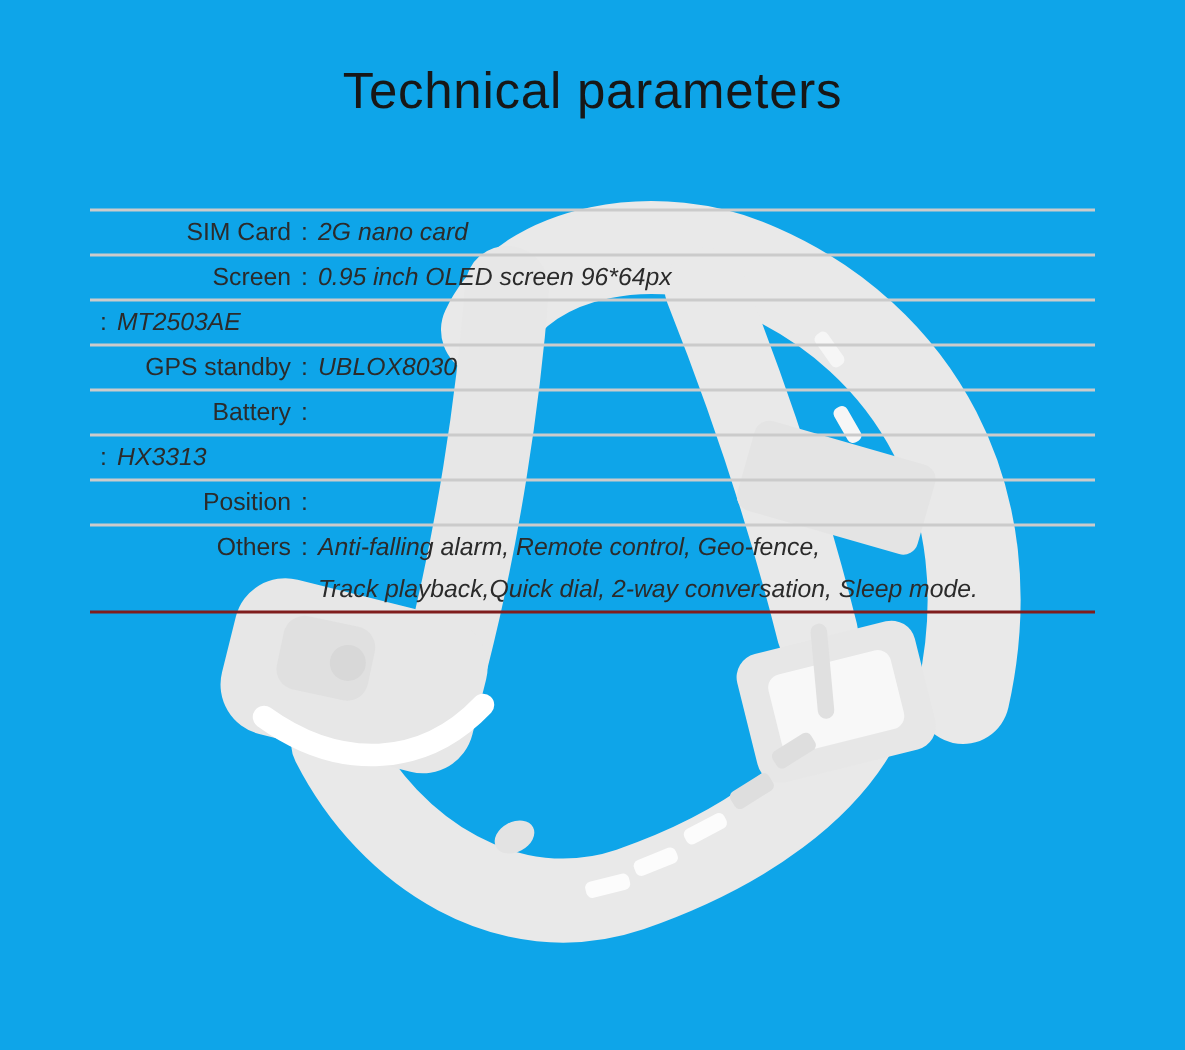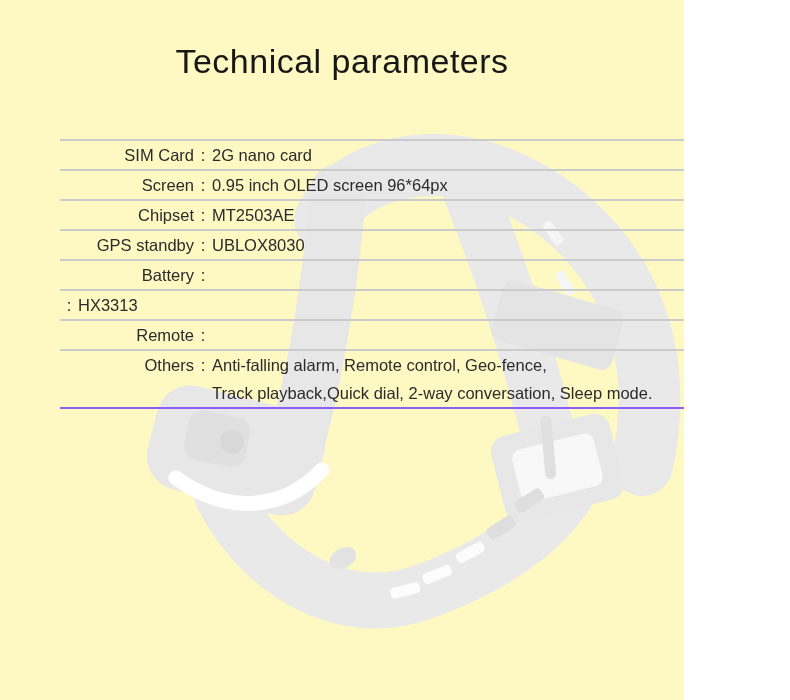--- a/index.html
+++ b/index.html
@@ -1,35 +1,35 @@
 <!DOCTYPE html>
 <html><head>
 <meta charset="utf-8">
 <style>
   html,body{margin:0;padding:0;}
   body{
     width:790px;height:700px;background:#ffffff;
     font-family:"Liberation Sans","DejaVu Sans",sans-serif;
   }
-  .canvas{position:relative;width:684px;height:700px;overflow:hidden;background:#fef9c3;}
+  .canvas{position:relative;width:790px;height:700px;overflow:hidden;background:#0ea5e9;}
   .watermark{position:absolute;left:0;top:0;width:790px;height:700px;pointer-events:none;}
   .title{
     position:absolute;top:42px;left:0;width:100%;margin:0;
     text-align:center;font-size:34px;font-weight:400;color:#171717;
     letter-spacing:.5px;
   }
   .spec-table{
     position:absolute;left:60px;top:139px;width:670px;
-    border-bottom:2px solid #8b5cf6;
+    border-bottom:2px solid #7f1d1d;
     color:#2b2b2b;font-size:16.5px;
   }
   .row{display:flex;align-items:flex-start;border-top:2px solid #cbcbcb;}
   .label{width:134px;text-align:right;line-height:28px;color:#2b2b2b;}
   .colon{width:18px;text-align:center;line-height:28px;color:#2b2b2b;}
-  .value{flex:1;}
+  .value{flex:1;font-style:italic;}
   .vline{line-height:28px;white-space:nowrap;}
 </style>
 </head>
 <body>
 
 <div class="canvas">
 
   <svg class="watermark" viewBox="0 0 790 700" xmlns="http://www.w3.org/2000/svg" aria-hidden="true">
 
     <path d="M 325,220 C 350,166 440,150 505,180 C 608,225 672,330 642,465" fill="none" stroke="#e9e9e9" stroke-width="62" stroke-linecap="round"></path>
@@ -84,21 +84,20 @@
         </span>
       </div>
       <div class="row">
         <span class="label">Screen</span>
         <span class="colon">:</span>
         <span class="value">
           <div class="vline">0.95 inch OLED screen 96*64px</div>
         </span>
       </div>
       <div class="row">
-        <span class="label">Chipset</span>
         <span class="colon">:</span>
         <span class="value">
           <div class="vline">MT2503AE</div>
         </span>
       </div>
       <div class="row">
         <span class="label">GPS standby</span>
         <span class="colon">:</span>
         <span class="value">
           <div class="vline">UBLOX8030</div>
@@ -108,21 +107,21 @@
         <span class="label">Battery</span>
         <span class="colon">:</span>
       </div>
       <div class="row">
         <span class="colon">:</span>
         <span class="value">
           <div class="vline">HX3313</div>
         </span>
       </div>
       <div class="row">
-        <span class="label">Remote</span>
+        <span class="label">Position</span>
         <span class="colon">:</span>
       </div>
       <div class="row">
         <span class="label">Others</span>
         <span class="colon">:</span>
         <span class="value">
           <div class="vline">Anti-falling alarm, Remote control, Geo-fence,</div>
           <div class="vline">Track playback,Quick dial, 2-way conversation, Sleep mode.</div>
         </span>
       </div>

